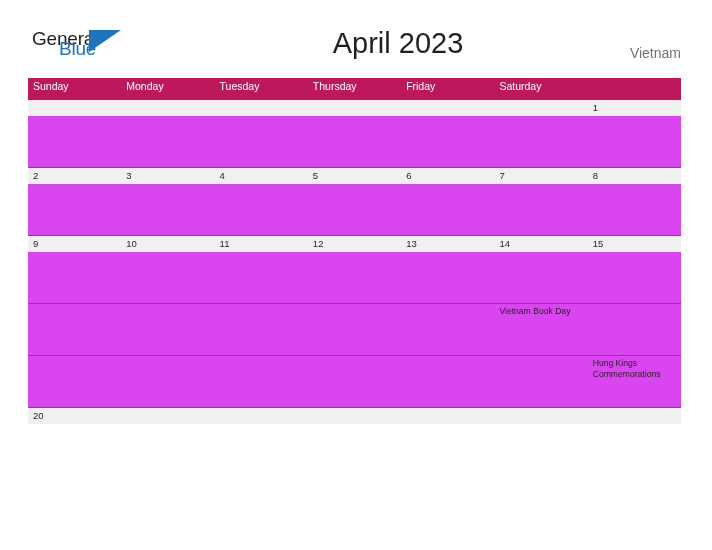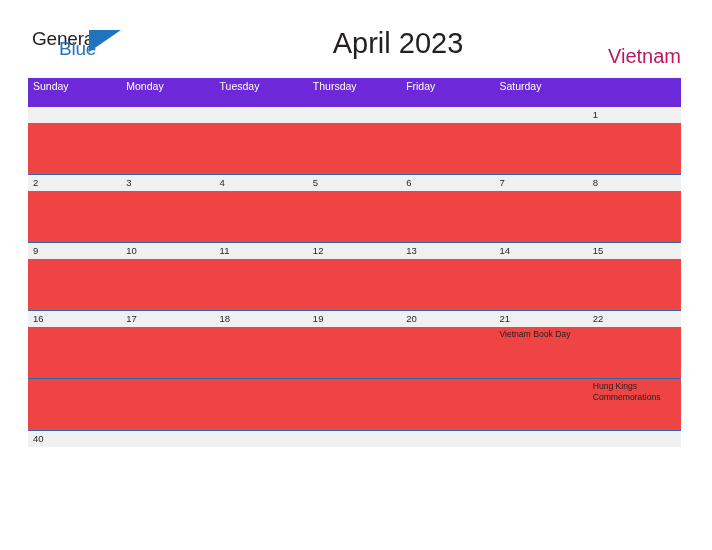--- a/index.html
+++ b/index.html
@@ -75,22 +75,22 @@
     font-family: "Liberation Sans", sans-serif;
     font-weight: normal;
     letter-spacing: 0px;
     padding-left: 42px;
   }
 
   #country-label {
     position: absolute;
     right: 31px;
     top: 45px;
-    font-size: 20px;
-    color: #be185d;
+    font-size: 14px;
+    color: #737373;
     font-family: "Liberation Sans", sans-serif;
   }
 
   
   #calendar {
     position: absolute;
     left: 28px;
     top: 78px;
     width: 653px;
   }
@@ -100,22 +100,22 @@
     width: 100%;
   }
 
   .cal-col {
     width: 14.2857%;
     box-sizing: border-box;
   }
 
   
   #weekday-header {
-    background: #6d28d9;
-    height: 29px;
+    background: #be185d;
+    height: 22px;
   }
   #weekday-header .cal-col {
     color: #ffffff;
     font-size: 10.5px;
     line-height: 17px;
     padding-left: 5px;
     font-family: "Liberation Sans", sans-serif;
     white-space: nowrap;
     overflow: hidden;
   }
@@ -144,21 +144,21 @@
     font-size: 9.5px;
     line-height: 16px;
     color: #231f20;
     font-family: "Liberation Sans", sans-serif;
   }
 
   .week-events {
     display: flex;
     width: 100%;
     height: 51px;
-    background: #ef4444;
+    background: #d946ef;
   }
   .week-events .dayevents {
     width: 14.2857%;
     box-sizing: border-box;
     padding-left: 5px;
     padding-top: 2px;
     padding-right: 3px;
   }
   .event {
     font-size: 8.6px;
@@ -259,29 +259,20 @@
             <div class="dayevents"></div>
             <div class="dayevents"></div>
             <div class="dayevents"></div>
             <div class="dayevents"></div>
             <div class="dayevents"></div>
             <div class="dayevents"></div>
             <div class="dayevents"></div>
           </div>
         </div>
         <div class="week">
-          <div class="week-numbers">
-            <div class="daynum">16</div>
-            <div class="daynum">17</div>
-            <div class="daynum">18</div>
-            <div class="daynum">19</div>
-            <div class="daynum">20</div>
-            <div class="daynum">21</div>
-            <div class="daynum">22</div>
-          </div>
           <div class="week-events">
             <div class="dayevents"></div>
             <div class="dayevents"></div>
             <div class="dayevents"></div>
             <div class="dayevents"></div>
             <div class="dayevents"></div>
             <div class="dayevents">
               <div class="event">Vietnam Book Day</div>
             </div>
             <div class="dayevents"></div>
@@ -295,21 +286,21 @@
             <div class="dayevents"></div>
             <div class="dayevents"></div>
             <div class="dayevents"></div>
             <div class="dayevents">
               <div class="event">Hung Kings Commemorations</div>
             </div>
           </div>
         </div>
         <div class="week last">
           <div class="week-numbers">
-            <div class="daynum">40</div>
+            <div class="daynum">20</div>
             <div class="daynum"></div>
             <div class="daynum"></div>
             <div class="daynum"></div>
             <div class="daynum"></div>
             <div class="daynum"></div>
             <div class="daynum"></div>
           </div>
         </div>
       </div>
 

